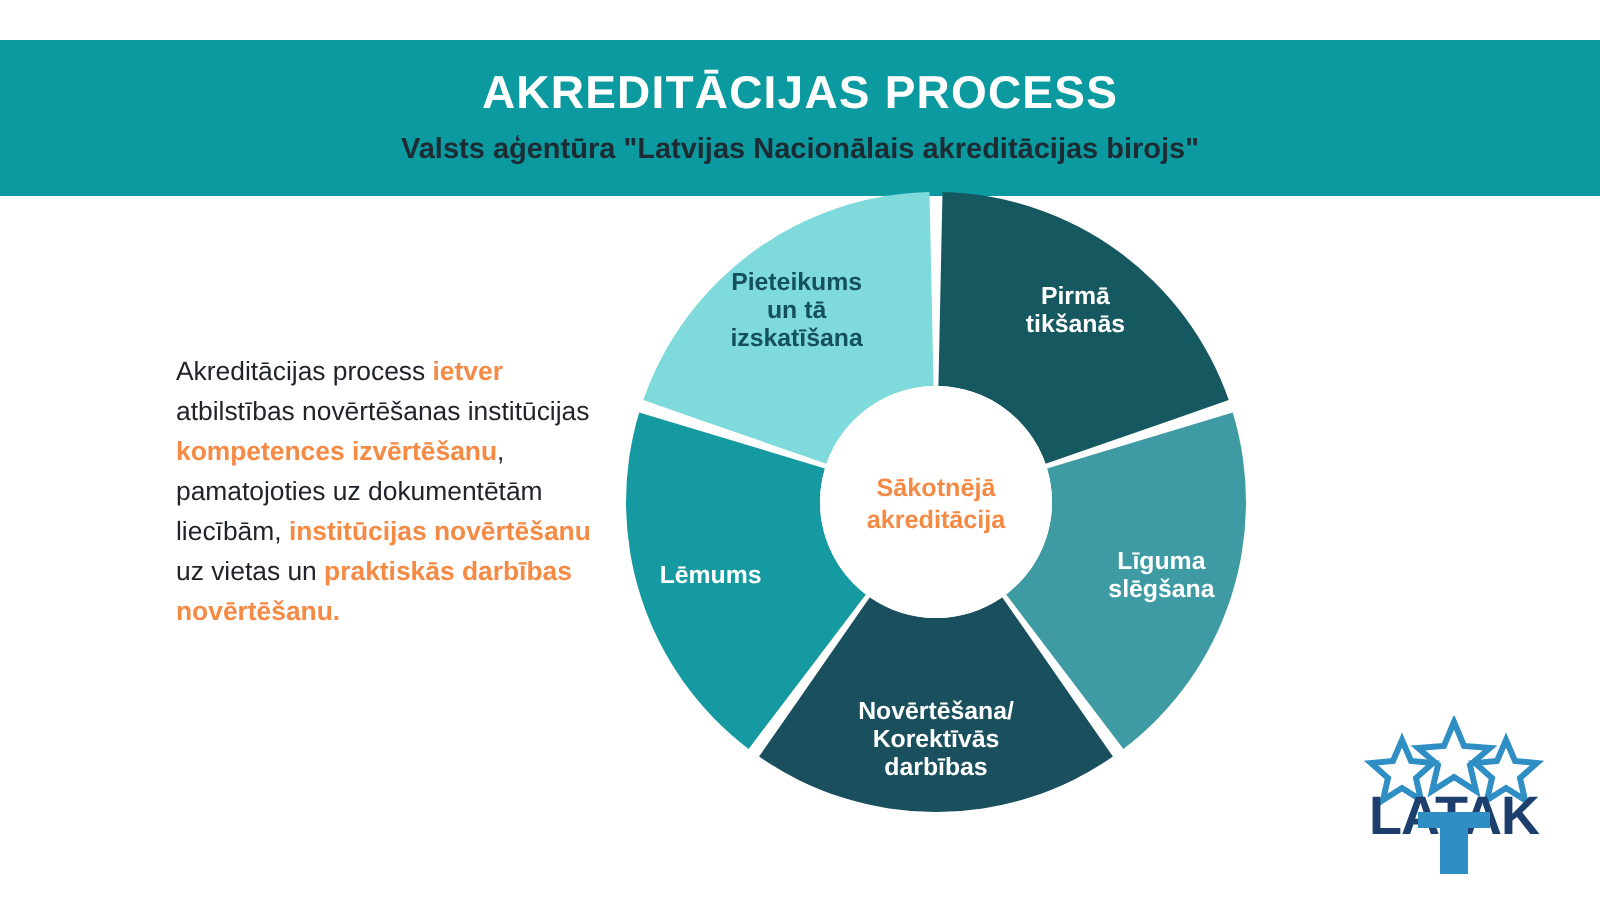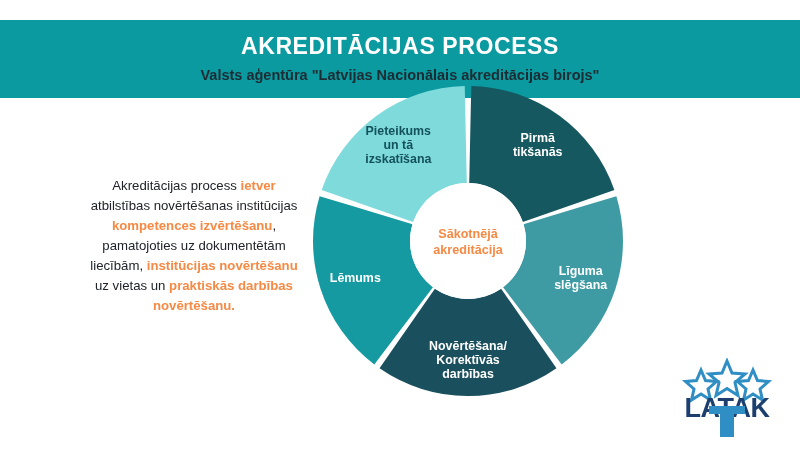--- a/index.html
+++ b/index.html
@@ -50,32 +50,32 @@
 
   
   #description {
     position: absolute;
     left: 88px;
     top: 176px;
     width: 212px;
     font-size: 13.2px;
     line-height: 1.52;
     color: #20242a;
-    text-align: center;
+    text-align: left;
   }
   #description .hl {
     color: #f58a45;
     font-weight: bold;
   }
 
   
   #cycle-diagram {
     position: absolute;
     left: 313px;
-    top: 86px;
+    top: 96px;
     width: 310px;
     height: 310px;
   }
   #cycle-diagram svg {
     display: block;
     width: 310px;
     height: 310px;
   }
   .seg-label {
     font-family: "Liberation Sans", sans-serif;

